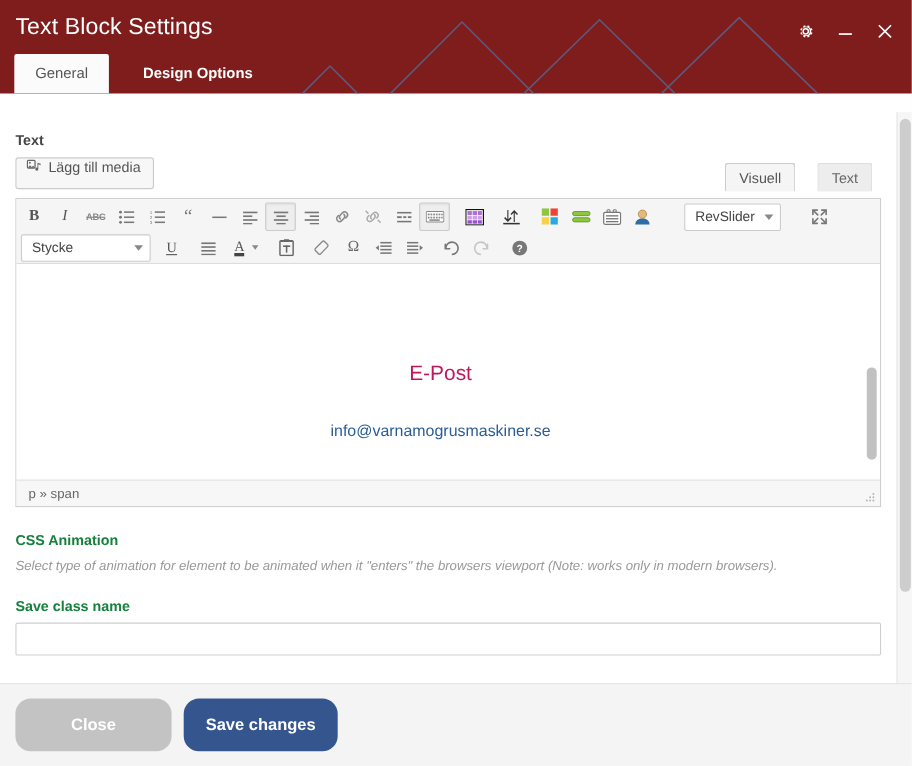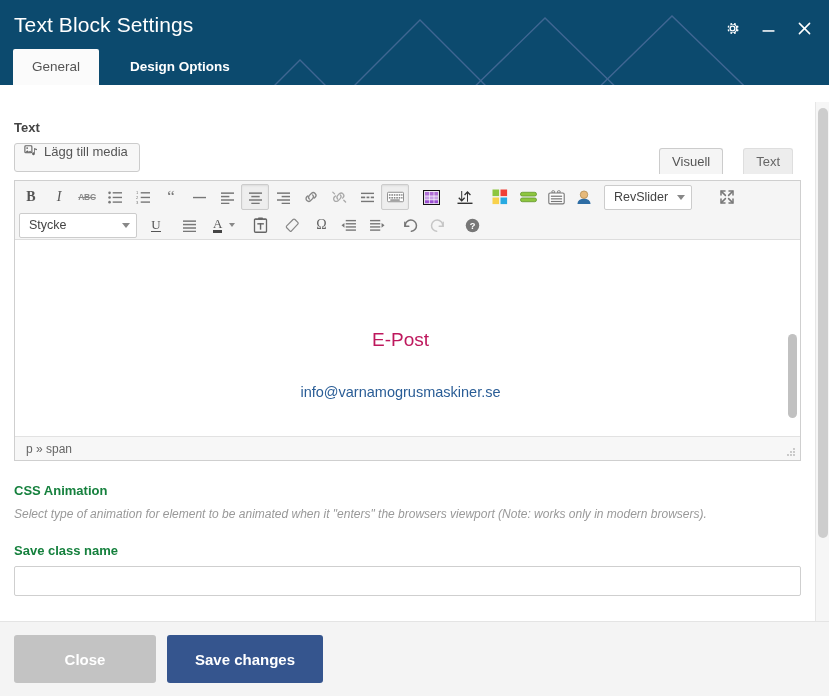--- a/index.html
+++ b/index.html
@@ -14,21 +14,21 @@
     position: relative;
     width: 829px; height: 696px;
     background: #ffffff;
     overflow: hidden;
   }
 
   
   .header {
     position: relative;
     height: 85px;
-    background: #0c4a6e;
+    background: #7f1d1d;
     overflow: hidden;
   }
   .header-pattern {
     position: absolute; inset: 0;
     pointer-events: none;
   }
   .header-title {
     position: absolute;
     left: 14px; top: 13px;
     color: #ffffff;
@@ -187,21 +187,21 @@
     background: #ffffff;
     border: 1px solid #cccccc;
     border-radius: 2px;
     font-size: 12.5px;
     color: #444444;
     display: flex; align-items: center; justify-content: space-between;
     padding: 0 6px 0 9px;
     margin: 0 5px 0 2px;
     cursor: pointer;
   }
-  .tb-select.rev { min-width: 88px; margin-left: 6px; }
+  .tb-select.rev { min-width: 88px; margin-left: 24px; }
   .caret {
     border-left: 4px solid transparent;
     border-right: 4px solid transparent;
     border-top: 5px solid #888888;
     margin-left: 6px;
   }
   .caret.sm { border-left-width: 3.5px; border-right-width: 3.5px; border-top-width: 4.5px; }
   .tb-colorbtn {
     display: flex; align-items: center;
     height: 26px; padding: 0 3px 0 5px;
@@ -333,33 +333,33 @@
     border-top: 1px solid #e4e4e4;
     display: flex;
     align-items: center;
     padding-left: 14px;
     gap: 11px;
     z-index: 5;
   }
   .btn {
     height: 48px;
     border: none;
-    border-radius: 3px;
+    border-radius: 14px;
     font-size: 15px;
     font-weight: bold;
     cursor: pointer;
     font-family: "Liberation Sans", sans-serif;
   }
   .btn-close {
     width: 142px;
     background: #c3c3c3;
     color: #ffffff;
   }
   .btn-save {
-    width: 156px;
+    width: 140px;
     background: #35558e;
     color: #ffffff;
   }
 
   
   .page-scrollbar {
     position: absolute;
     right: 0; top: 102px;
     width: 14px;
     height: 519px;

